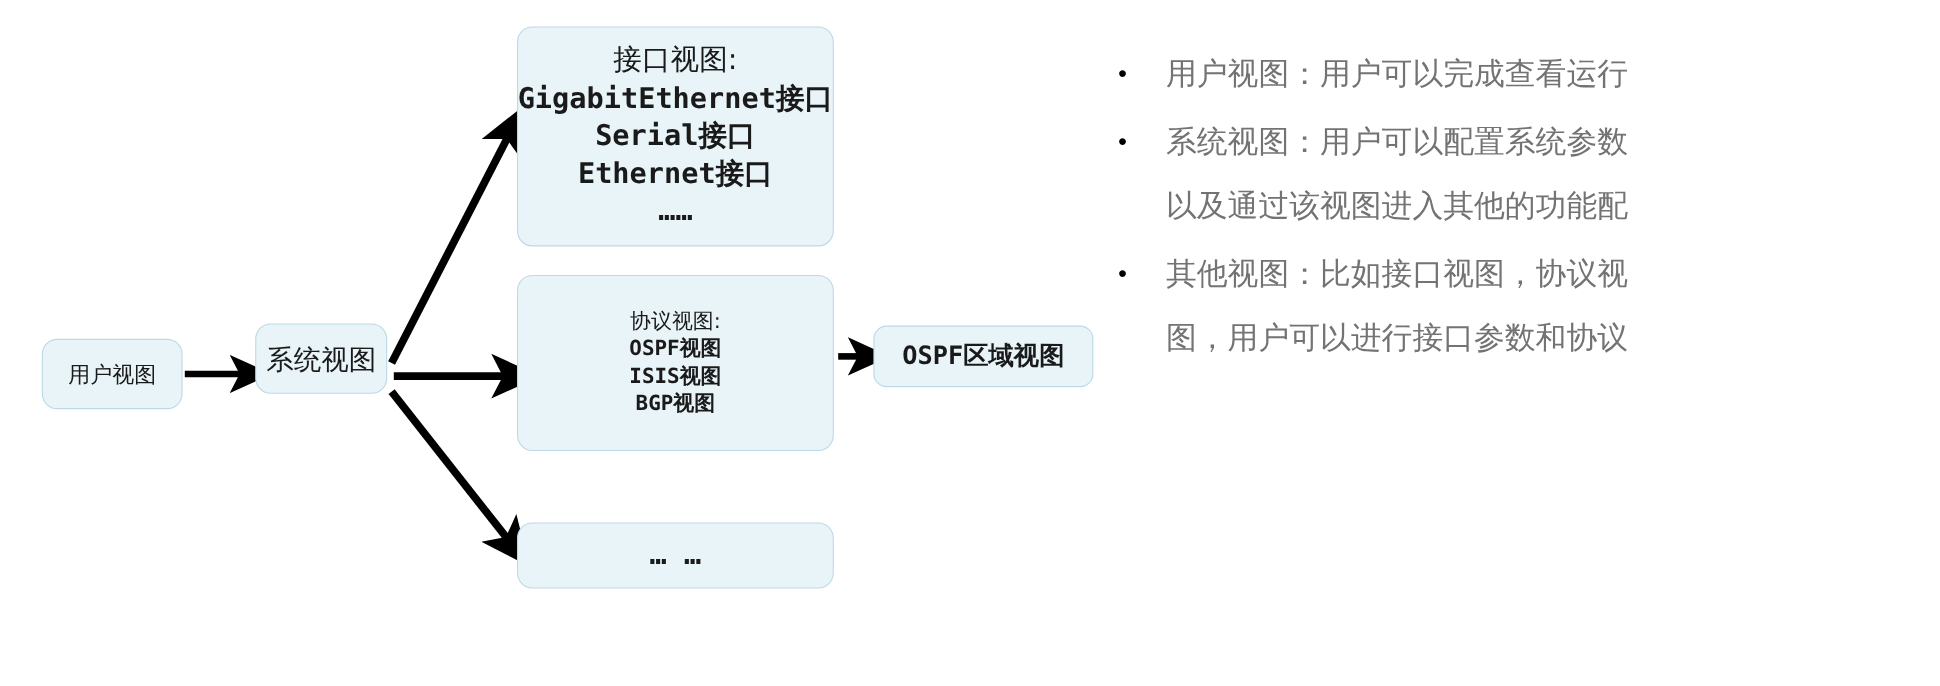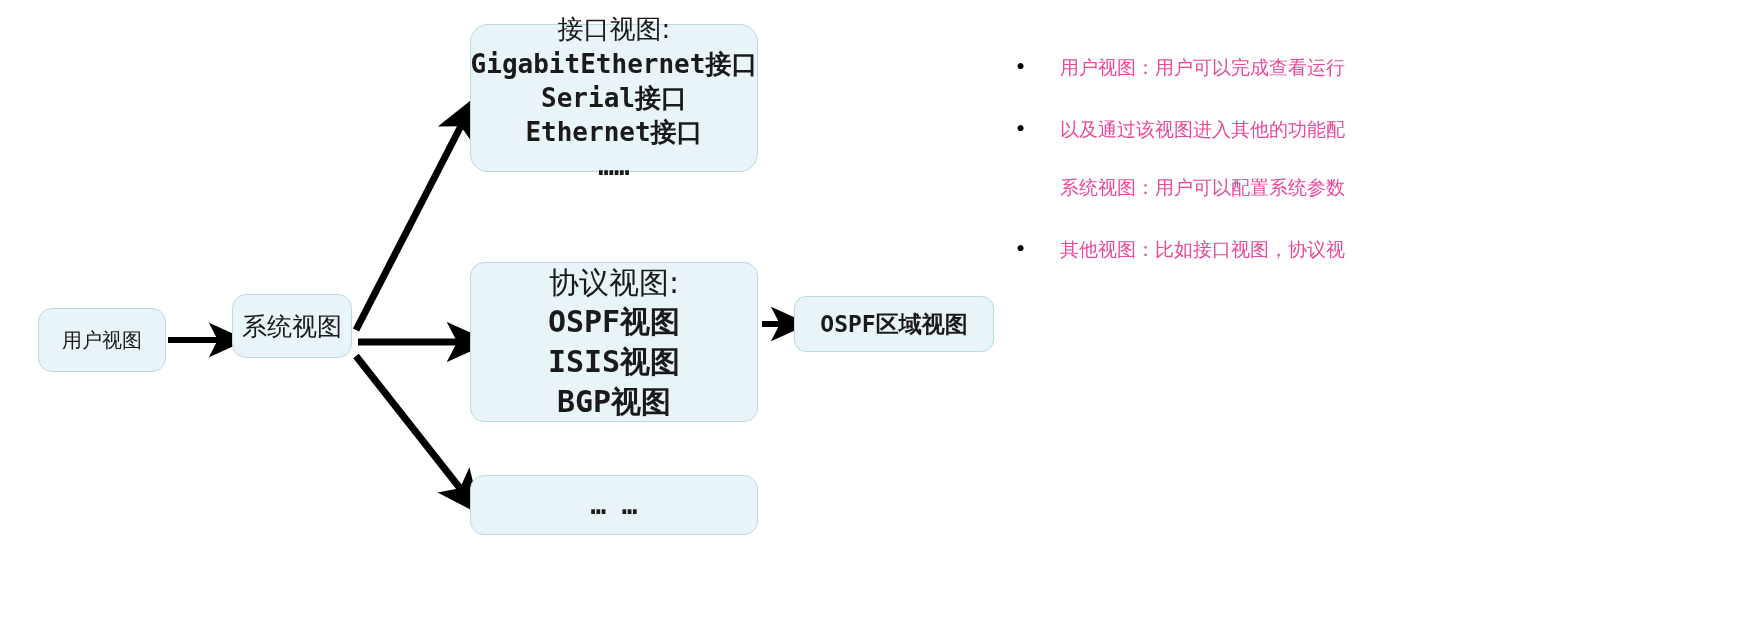--- a/index.html
+++ b/index.html
@@ -55,30 +55,29 @@
     left: 232px;
     top: 294px;
     width: 120px;
     height: 64px;
     font-size: 25px;
   }
   #node-interface {
     left: 470px;
     top: 24px;
     width: 288px;
-    height: 148px;
+    height: 200px;
     font-size: 26px;
-    border-radius: 18px;
   }
   #node-protocol {
     left: 470px;
-    top: 262px;
+    top: 250px;
     width: 288px;
     height: 160px;
-    font-size: 30px;
+    font-size: 19px;
   }
   #node-other {
     left: 470px;
     top: 475px;
     width: 288px;
     height: 60px;
     font-size: 26px;
   }
   #node-ospf-area {
     left: 794px;
@@ -115,23 +114,23 @@
     flex: 0 0 auto;
     width: 44px;
     font-size: 26px;
     line-height: 58px;
     text-align: left;
     padding-left: 8px;
     color: #000;
   }
   .bullet-text {
     flex: 1 1 auto;
-    font-size: 19px;
+    font-size: 28px;
     line-height: 58px;
-    color: #ec4899;
+    color: #737373;
     font-family: "DejaVu Serif", "Liberation Serif", serif;
     text-align: justify;
     text-justify: inter-character;
   }
   .bullet-text .tline {
     display: block;
     white-space: nowrap;
   }
 </style>
 </head>
@@ -193,27 +192,28 @@
     <div class="bullet-item">
       <div class="bullet-dot">•</div>
       <div class="bullet-text">
         <span class="tline">用户视图：用户可以完成查看运行</span>
       </div>
     </div>
 
     <div class="bullet-item">
       <div class="bullet-dot">•</div>
       <div class="bullet-text">
+        <span class="tline">系统视图：用户可以配置系统参数</span>
         <span class="tline">以及通过该视图进入其他的功能配</span>
-        <span class="tline">系统视图：用户可以配置系统参数</span>
       </div>
     </div>
 
     <div class="bullet-item">
       <div class="bullet-dot">•</div>
       <div class="bullet-text">
         <span class="tline">其他视图：比如接口视图，协议视</span>
+        <span class="tline">图，用户可以进行接口参数和协议</span>
       </div>
     </div>
 
   </div>
 
 </div>
 
 </body></html>

